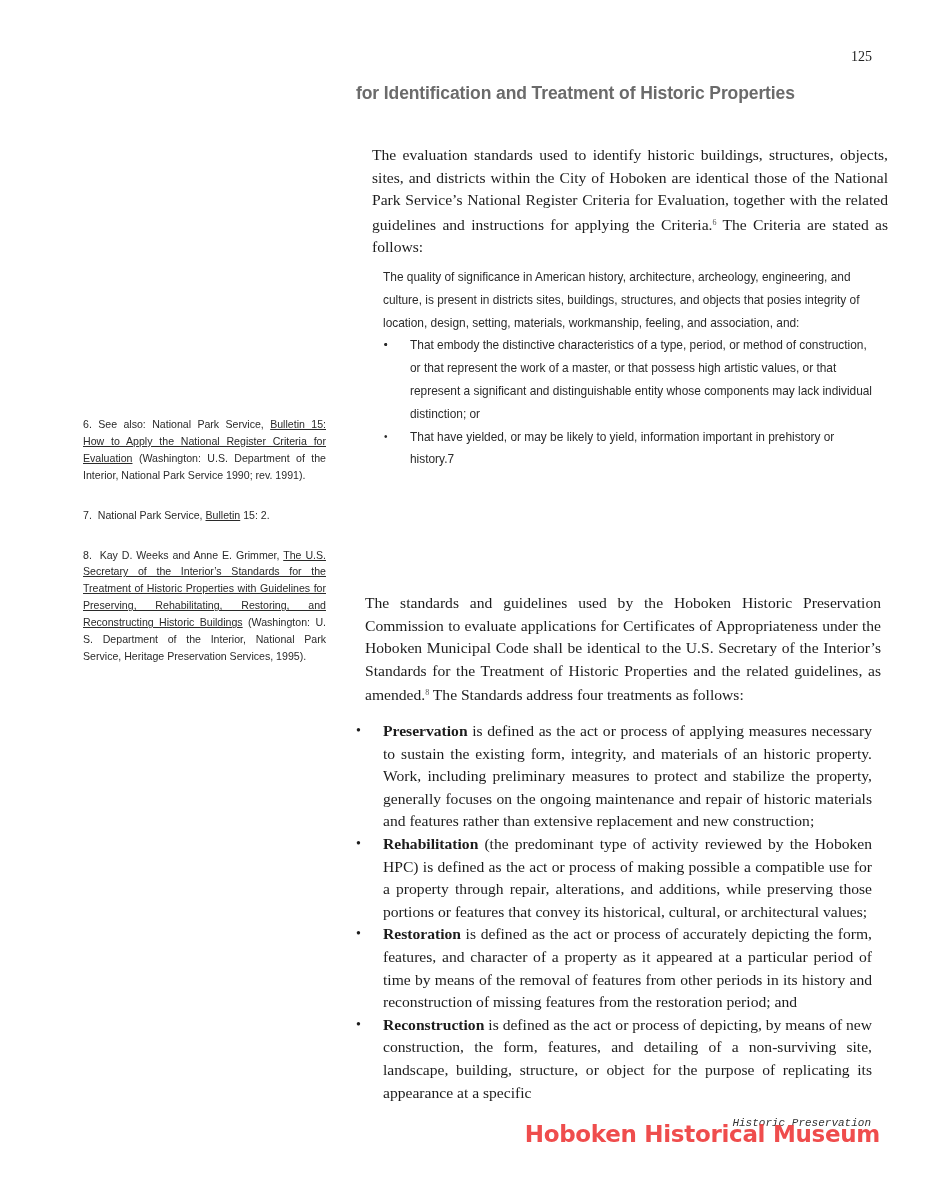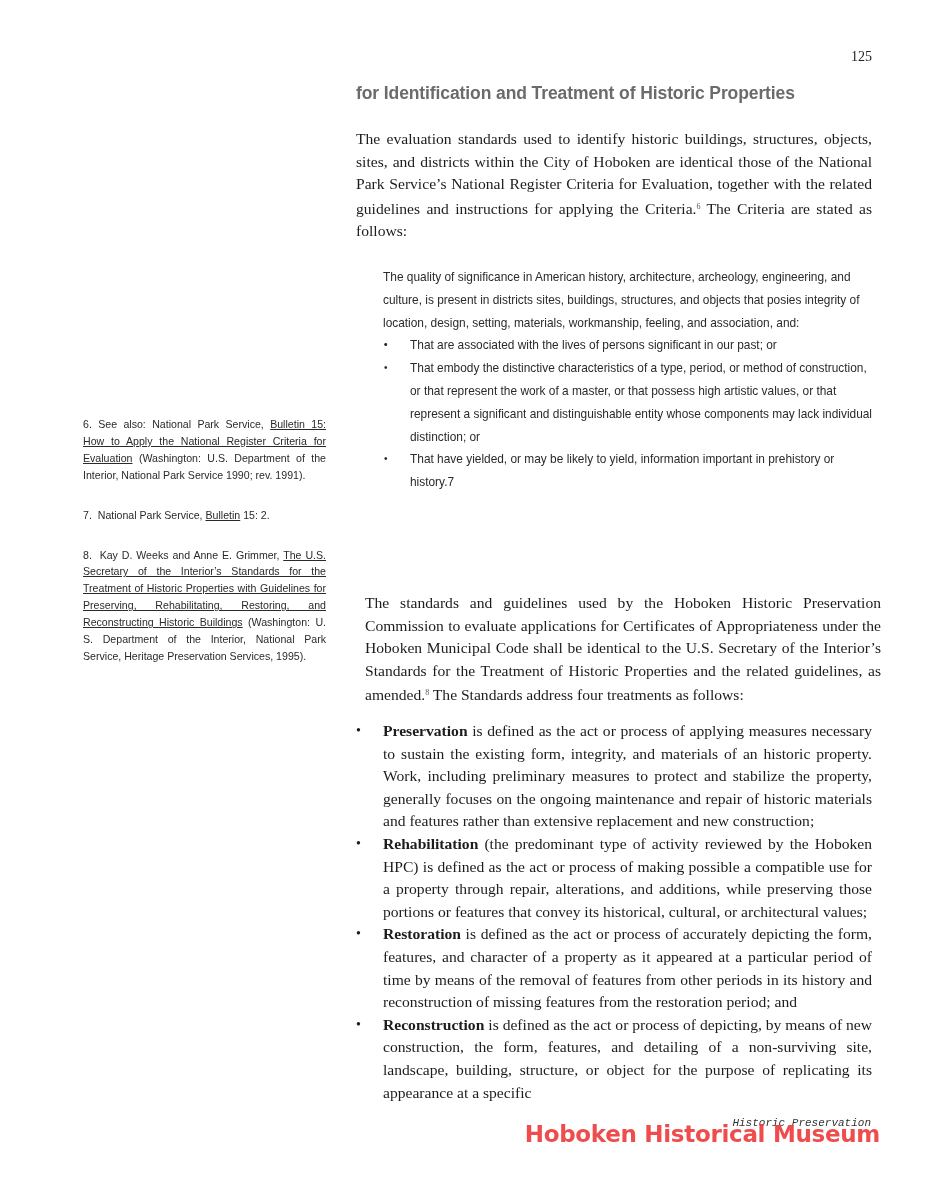--- a/index.html
+++ b/index.html
@@ -34,29 +34,29 @@
 </style>
 </head>
 <body>
 
 <div class="page-number">125</div>
 
 <div class="heading">
   <div>for Identification and Treatment of Historic Properties</div>
 </div>
 
-<p class="body-text intro" style="margin:0;">
+<p class="body-text intro" style="margin:16px;">
   <span>The evaluation standards used to identify historic buildings, structures, objects, sites, and districts within the City of Hoboken are identical those of the National Park Service’s National Register Criteria for Evaluation, together with the related guidelines and instructions for applying the Criteria.</span><span class="sup">6</span><span>  The Criteria are stated as follows:</span>
 </p>
 
 <div class="quote">
   <div>The quality of significance in American history, architecture, archeology, engineering, and culture, is present in districts sites, buildings, structures, and objects that posies integrity of location, design, setting, materials, workmanship, feeling, and association, and:</div>
   <ul>
     <li><span class="bullet">•</span></li>
-    <li><span class="bullet">•</span><span>That are associated with the lives of persons significant in our past; or</span></li>
+    <li><span class="bullet">•</span></li>
     <li><span class="bullet">•</span><span>That embody the distinctive characteristics of a type, period, or method of construction, or that represent the work of a master, or that possess high artistic values, or that represent a significant and distinguishable entity whose components may lack individual distinction; or</span></li>
     <li><span class="bullet">•</span><span>That have yielded, or may be likely to yield, information important in prehistory or history.7</span></li>
   </ul>
 </div>
 
 <div class="footnotes">
   <div class="footnote">
     <span>6.</span><span> See also: National Park Service, </span><span class="u">Bulletin 15: How to Apply the National Register Criteria for Evaluation</span><span> (Washington: U.S. Department of the Interior, National Park Service 1990; rev. 1991).</span>
   </div>
   <div class="footnote">

